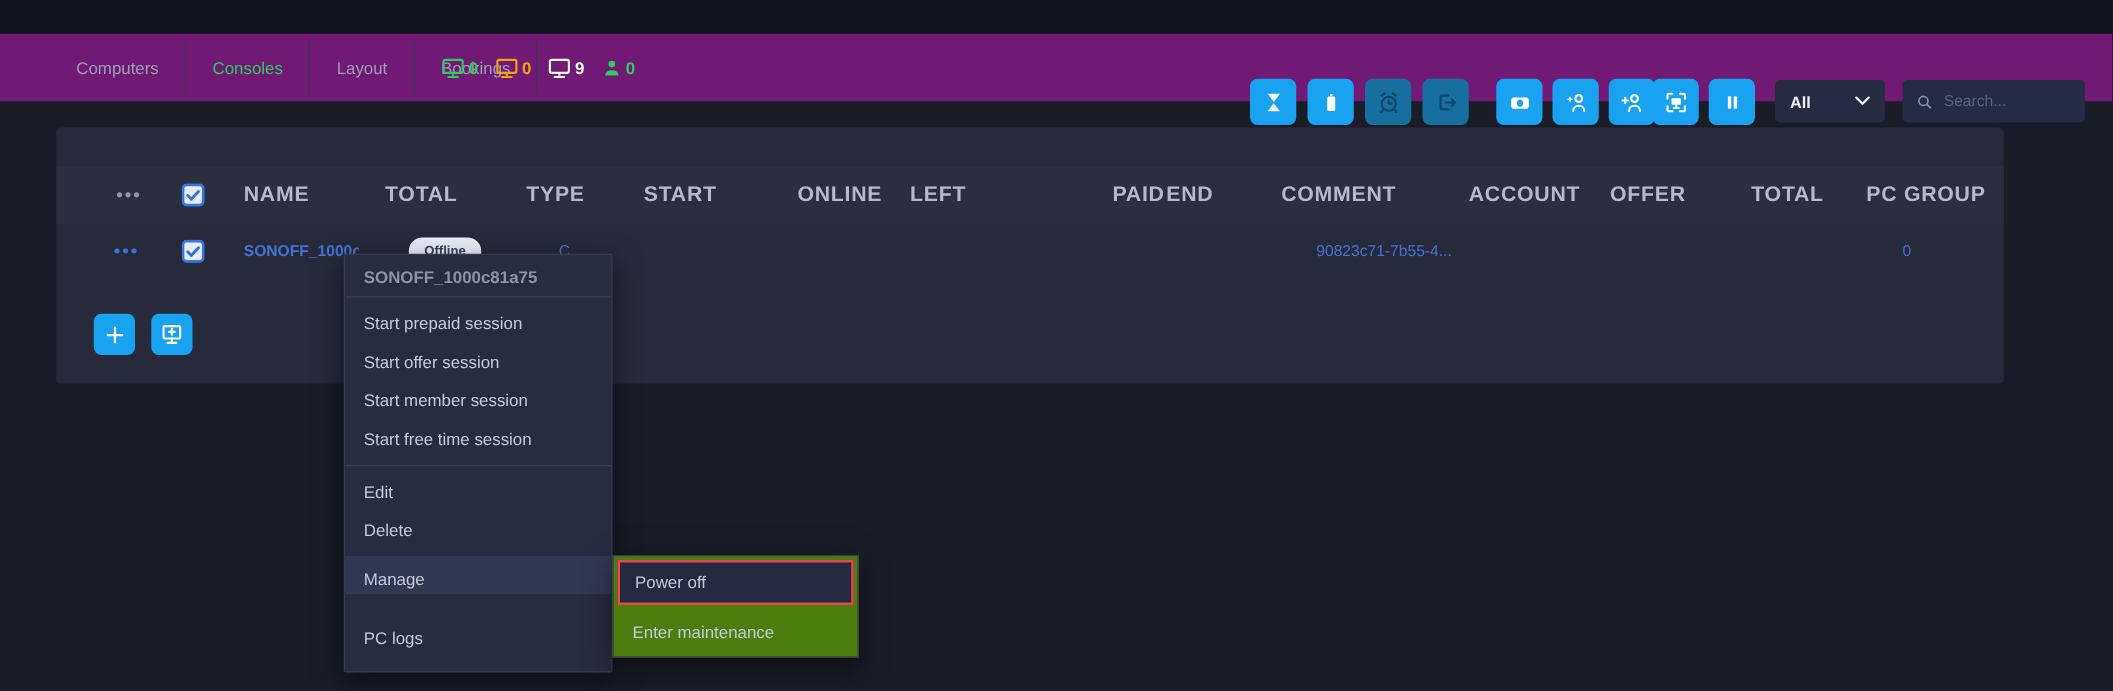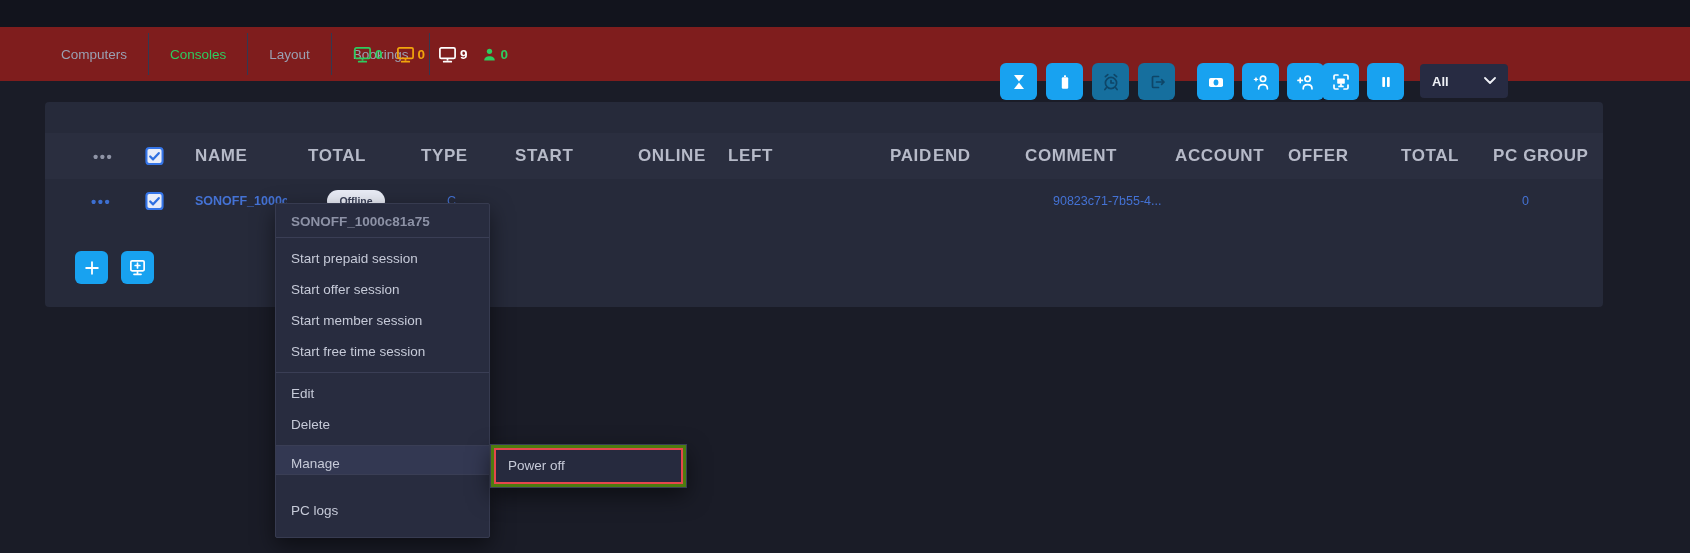--- a/index.html
+++ b/index.html
@@ -4,21 +4,21 @@
 <style>
   * { margin:0; padding:0; box-sizing:border-box; }
   html,body { width:1690px; height:553px; }
   body {
     position:relative; overflow:hidden;
     background:#1a1c27;
     font-family:"Liberation Sans", sans-serif;
     -webkit-font-smoothing:antialiased;
   }
   .topstrip { position:absolute; top:0; left:0; width:100%; height:27px; background:#12141d; }
-  .toolbar  { position:absolute; top:27px; left:0; width:100%; height:54px; background:#7f1d1d; }
+  .toolbar  { position:absolute; top:27px; left:0; width:100%; height:54px; background:#701a75; }
 
   
   .tabs { position:absolute; left:40px; top:0; height:54px; display:flex; align-items:center; }
   .tab { padding:0 21px; font-size:13.5px; color:#9aa0b2; cursor:pointer; white-space:nowrap; }
   .tab.active { color:#2ecc5f; }
   .tab-sep { width:1px; height:42px; background:#343850; }
 
   
   .counters { position:absolute; left:353px; top:0; height:54px; display:flex; align-items:center; gap:13px; }
   .counter { display:flex; align-items:center; gap:3px; font-size:13.5px; font-weight:bold; }
@@ -201,20 +201,27 @@
     </svg>
   </div>
 
   <div class="filter">
     <span>All</span>
     <svg class="chev" width="12" height="8" viewBox="0 0 12 8">
       <path d="M1 1l5 5 5-5" fill="none" stroke="#eef0f6" stroke-width="1.8" stroke-linecap="round" stroke-linejoin="round"></path>
     </svg>
   </div>
 
+  <div class="searchbox">
+    <svg width="15" height="15" viewBox="0 0 20 20">
+      <circle cx="9" cy="9" r="4.8" fill="none" stroke="#8a8fa0" stroke-width="1.8"></circle>
+      <line x1="12.7" y1="12.7" x2="16.5" y2="16.5" stroke="#8a8fa0" stroke-width="1.8" stroke-linecap="round"></line>
+    </svg>
+    <input type="text" placeholder="Search..." style="">
+  </div>
 </div>
 
 <div class="panel">
 
   <div class="thead">
     <div class="hcell hdots" style="left:48px">•••</div>
     <div class="hcell" style="left:100px">
       <svg class="cbx" width="19" height="19" viewBox="0 0 20 20">
         <rect x="1.5" y="1.5" width="17" height="17" rx="3" fill="#e8ecf8" stroke="#3575e8" stroke-width="2.2"></rect>
         <path d="M5.5 10.5l3 3 6-6.5" fill="none" stroke="#2f6fe0" stroke-width="2.4" stroke-linecap="round" stroke-linejoin="round"></path>
@@ -281,13 +288,14 @@
   <div class="menu-div"></div>
   <div class="menu-item manage">Manage</div>
   <div class="menu-div"></div>
   <div class="menu-section last">
     <div class="menu-item">PC logs</div>
   </div>
 </div>
 
 <div class="submenu">
   <div class="sub-item poweroff">Power off</div>
+  <div class="sub-item maint">Enter maintenance</div>
 </div>
 
 </body></html>

